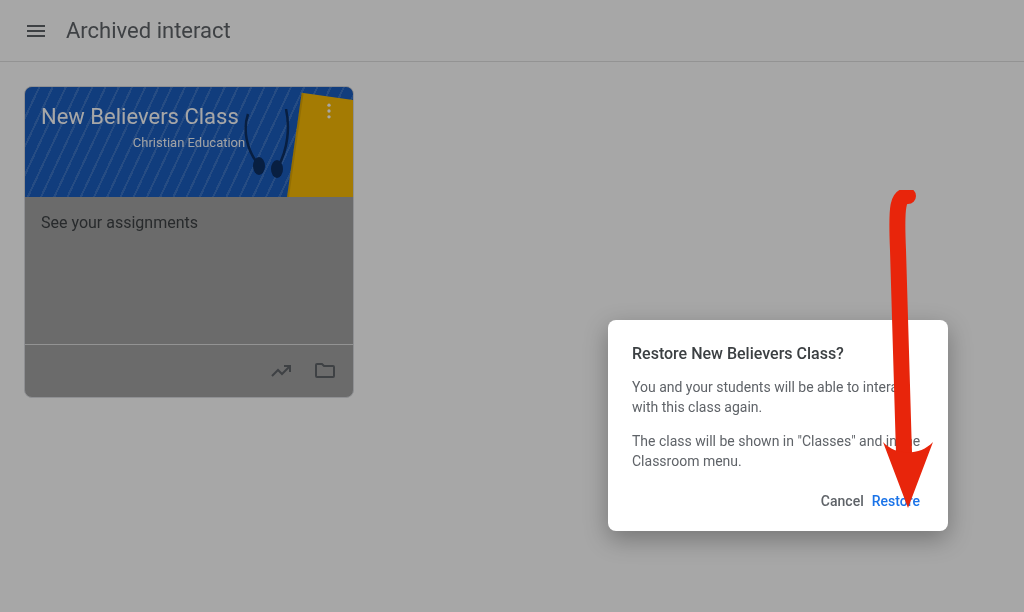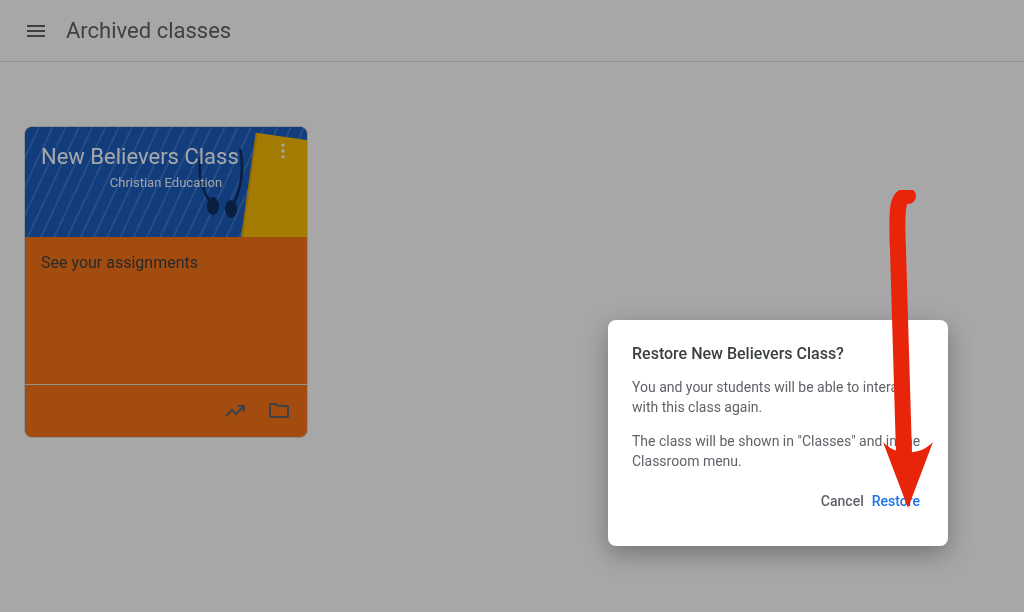--- a/index.html
+++ b/index.html
@@ -28,26 +28,25 @@
   .page-title {
     font-size: 22px;
     color: #5f6368;
     margin-left: 10px;
     font-weight: 400;
   }
   .content {
     padding: 24px;
   }
   .card {
-    width: 284px;
+    width: 330px;
     border: 1px solid #dadce0;
     border-radius: 8px;
-    background: #f97316;
+    background: #a3a3a3;
     overflow: hidden;
-    margin-top: 40px;
   }
   .card-header {
     height: 110px;
     background: #1a5cbf;
     position: relative;
     padding: 16px 16px 12px 16px;
     color: #fff;
     overflow: hidden;
   }
   .stripes {
@@ -121,21 +120,21 @@
     background: rgba(95,95,95,0.55);
     mix-blend-mode: multiply;
   }
   .dialog {
     position: absolute;
     left: 608px; top: 320px;
     width: 340px;
     background: #fff;
     border-radius: 8px;
     box-shadow: 0 8px 24px rgba(0,0,0,0.3);
-    padding: 24px 24px 29px 24px;
+    padding: 24px 24px 14px 24px;
   }
   .dialog-title {
     font-size: 16px;
     font-weight: 500;
     color: #3c4043;
     margin-bottom: 14px;
   }
   .dialog-body p {
     font-size: 14px;
     color: #5f6368;
@@ -169,21 +168,21 @@
 </style>
 </head>
 <body>
 
 <div class="topbar">
   <div class="menu-btn">
     <svg width="24" height="24" viewBox="0 0 24 24" fill="#5f6368">
         <path d="M3 6h18v2H3V6zm0 5h18v2H3v-2zm0 5h18v2H3v-2z"></path>
       </svg>
   </div>
-  <div class="page-title">Archived classes</div>
+  <div class="page-title">Archived interact</div>
 </div>
 
 <div class="content">
   <div class="card">
     <div class="card-header">
       <div class="stripes"></div>
       <div class="yellow-shape"></div>
       <svg class="earbuds" viewBox="0 0 60 80">
         <path d="M10 5 C 5 20, 8 40, 20 55" stroke="#0b2e63" stroke-width="2.5" fill="none"></path>
         <path d="M48 0 C 52 18, 50 40, 40 58" stroke="#0b2e63" stroke-width="2.5" fill="none"></path>

